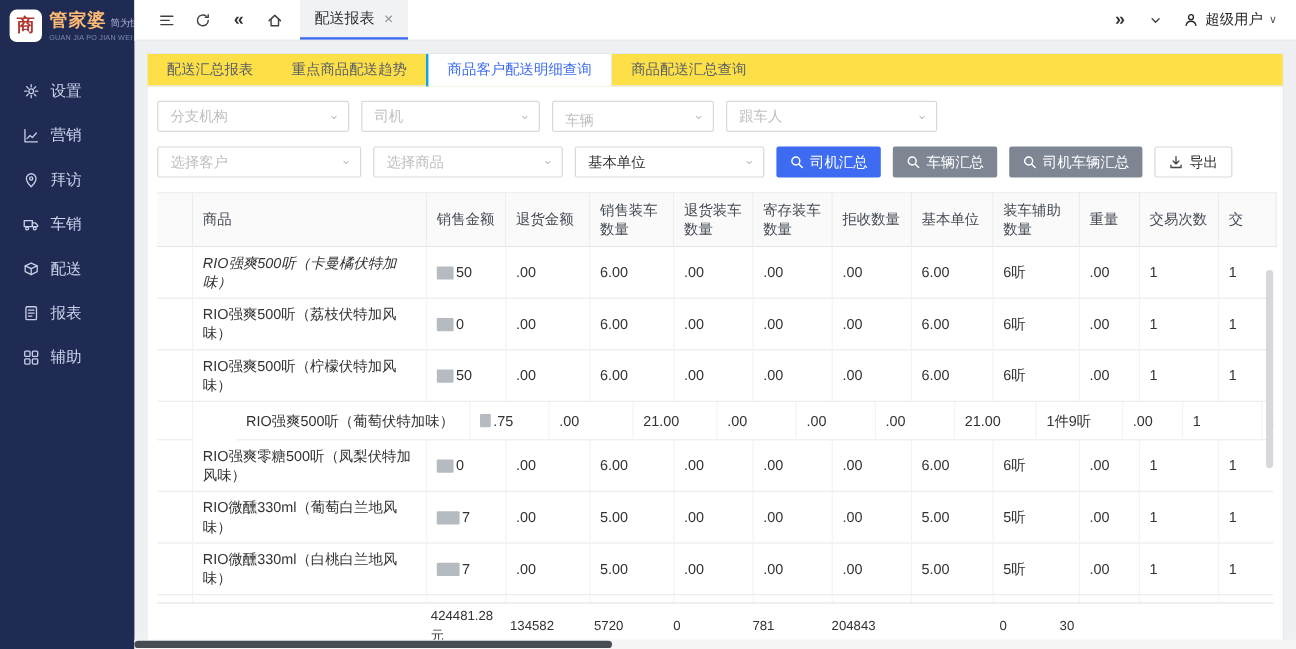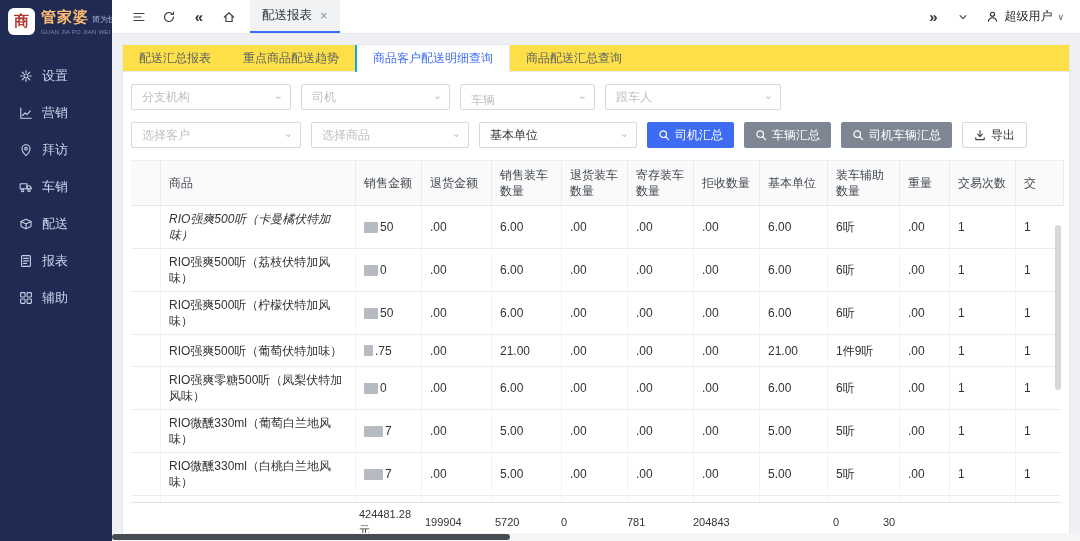--- a/index.html
+++ b/index.html
@@ -345,21 +345,21 @@
                 <div class="cell" style="width: 66px;">.00</div>
                 <div class="cell" style="width: 66px;">.00</div>
                 <div class="cell" style="width: 68px;">6.00</div>
                 <div class="cell" style="width: 72px;">6听</div>
                 <div class="cell" style="width: 50px;">.00</div>
                 <div class="cell" style="width: 66px;">1</div>
                 <div class="cell" style="width: 48px;">1</div>
               </div>
               <div class="trow">
                 <div class="cell" style="width: 30px;"></div>
-                <div class="cell" style="width: 195px;">RIO强爽500听（葡萄伏特加味）</div>
+                <div class="cell" style="width: 195px; margin-left: 36px;">RIO强爽500听（葡萄伏特加味）</div>
                 <div class="cell" style="width: 66px;">
                   <span class="mask m1"></span>
                   <span>.75</span>
                 </div>
                 <div class="cell" style="width: 70px;">.00</div>
                 <div class="cell" style="width: 70px;">21.00</div>
                 <div class="cell" style="width: 66px;">.00</div>
                 <div class="cell" style="width: 66px;">.00</div>
                 <div class="cell" style="width: 66px;">.00</div>
                 <div class="cell" style="width: 68px;">21.00</div>
@@ -436,21 +436,21 @@
                 <div class="cell" style="width: 50px;">.00</div>
                 <div class="cell" style="width: 66px;">1</div>
                 <div class="cell" style="width: 48px;">1</div>
               </div>
             </div>
           <div class="tfoot" id="tfoot">
               <div class="trow">
                 <div class="cell" style="width: 30px;"></div>
                 <div class="cell" style="width: 195px;"></div>
                 <div class="cell" style="width: 66px;">424481.28元</div>
-                <div class="cell" style="width: 70px;">199904</div>
+                <div class="cell" style="width: 70px;">134582</div>
                 <div class="cell" style="width: 66px;">5720</div>
                 <div class="cell" style="width: 66px;">0</div>
                 <div class="cell" style="width: 66px; text-align: right;">781</div>
                 <div class="cell" style="width: 68px;">204843</div>
                 <div class="cell" style="width: 72px;"></div>
                 <div class="cell" style="width: 50px;">0</div>
                 <div class="cell" style="width: 48px;">30</div>
               </div>
             </div>
           <div class="vscroll">

